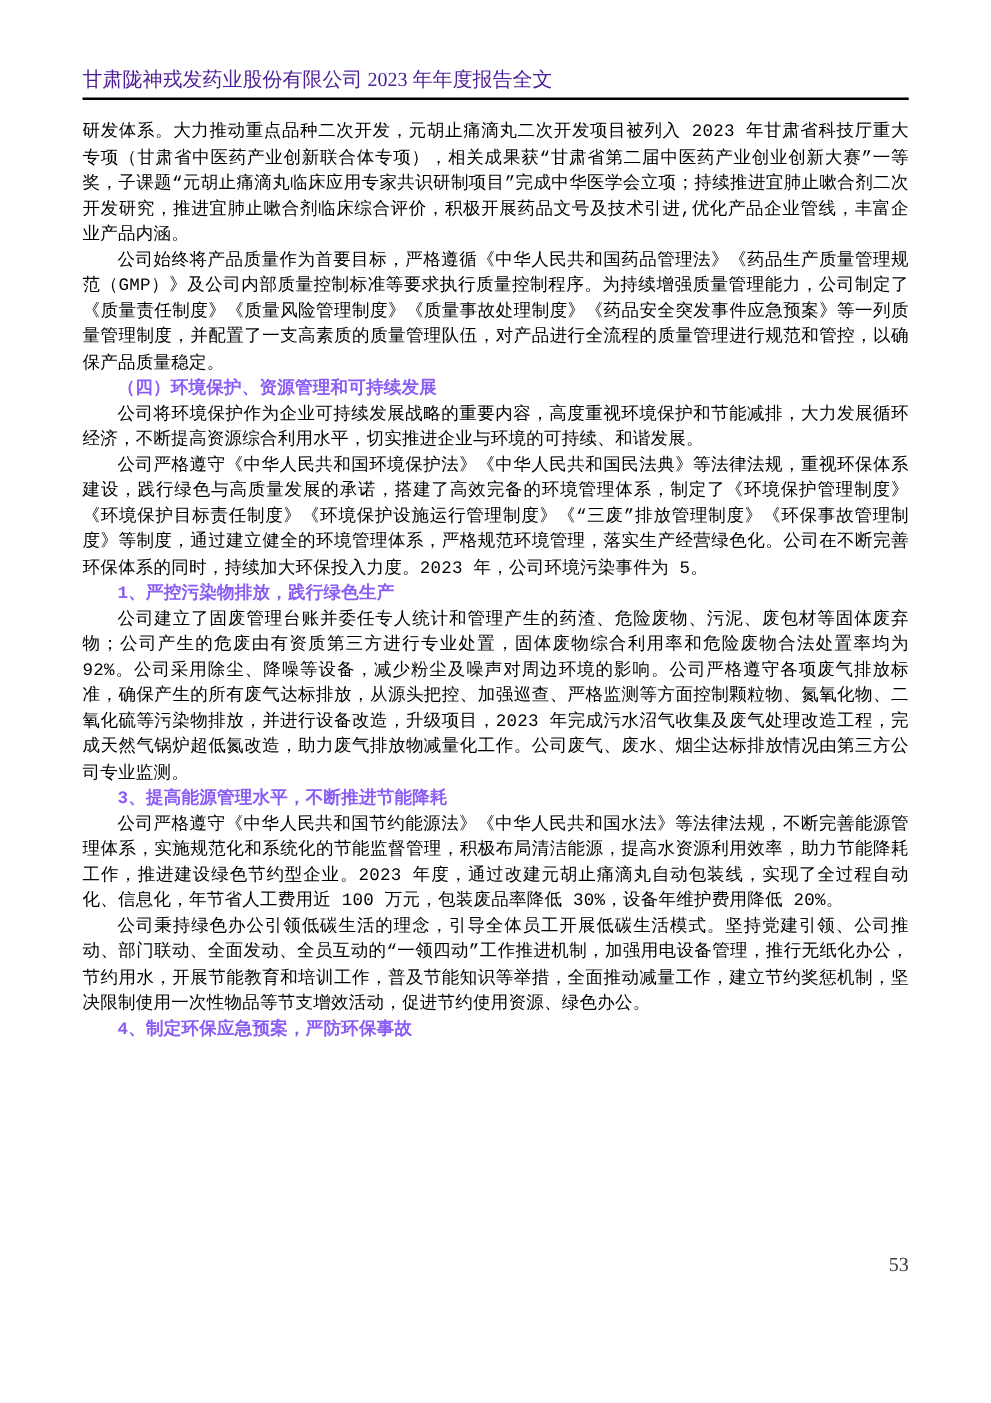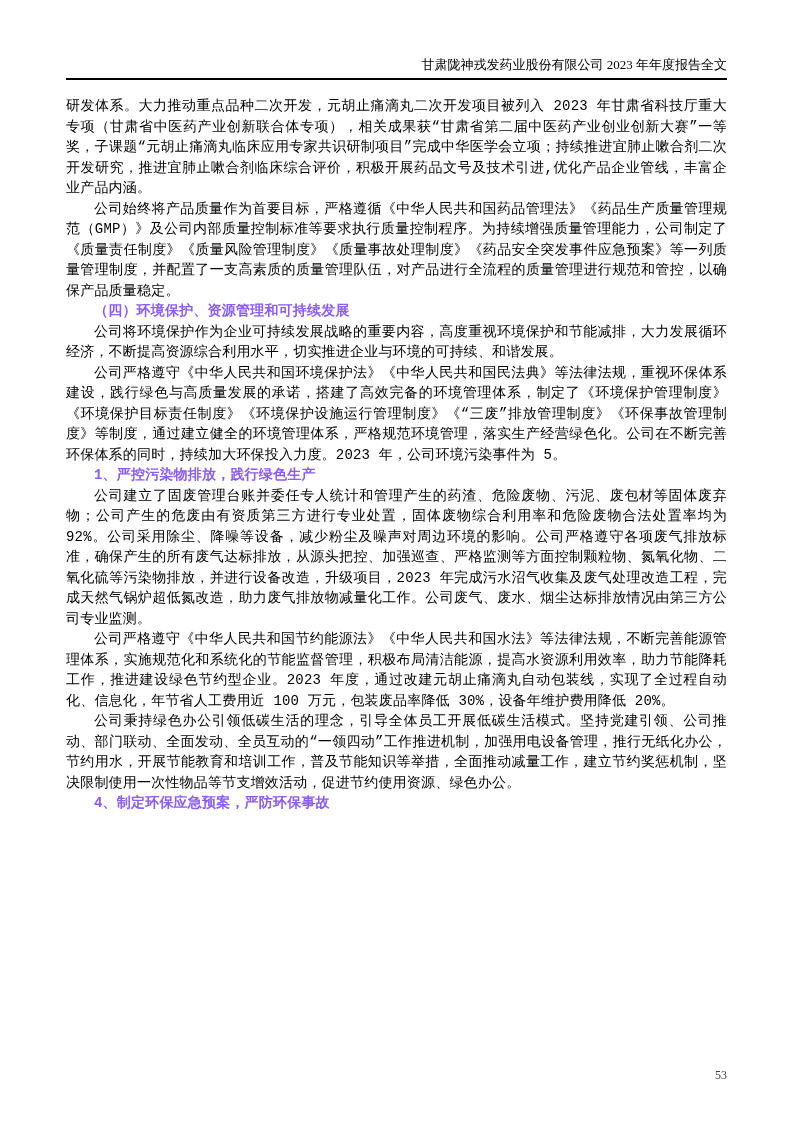--- a/index.html
+++ b/index.html
@@ -15,24 +15,24 @@
   .page {
     position: absolute;
     inset: 0;
     background: #ffffff;
   }
   .report-header {
     position: absolute;
     top: 57px;
     left: 66px;
     width: 661px;
-    text-align: right;
-    font-size: 13px;
+    text-align: left;
+    font-size: 16px;
     line-height: 16px;
-    color: #000000;
+    color: #4c1d95;
     white-space: nowrap;
   }
   .header-rule {
     position: absolute;
     top: 78px;
     left: 66px;
     width: 661px;
     height: 2px;
     background: #000000;
   }
@@ -50,40 +50,41 @@
   .doc-body p { margin: 0; padding: 0; font-family: Liberation Mono, monospace; }
   .para { text-indent: 2em; }
   .para.no-indent { text-indent: 0; }
   .heading {
     text-indent: 2em;
     font-weight: bold;
     color: #8b5cf6;
   }
   .page-number {
     position: absolute;
-    top: 1068px;
+    top: 1004px;
     left: 66px;
     width: 661px;
     text-align: right;
-    font-size: 12px;
+    font-size: 16px;
     color: #3c3c3c;
   }
 </style>
 </head>
 <body>
 
 <div class="page">
   <div class="report-header">甘肃陇神戎发药业股份有限公司 2023 年年度报告全文</div>
   <div class="header-rule"></div>
   <div class="doc-body" id="doc-body">
       <p class="para no-indent">研发体系。大力推动重点品种二次开发，元胡止痛滴丸二次开发项目被列入 2023 年甘肃省科技厅重大专项（甘肃省中医药产业创新联合体专项），相关成果获“甘肃省第二届中医药产业创业创新大赛”一等奖，子课题“元胡止痛滴丸临床应用专家共识研制项目”完成中华医学会立项；持续推进宜肺止嗽合剂二次开发研究，推进宜肺止嗽合剂临床综合评价，积极开展药品文号及技术引进,优化产品企业管线，丰富企业产品内涵。</p>
       <p class="para">公司始终将产品质量作为首要目标，严格遵循《中华人民共和国药品管理法》《药品生产质量管理规范（GMP）》及公司内部质量控制标准等要求执行质量控制程序。为持续增强质量管理能力，公司制定了《质量责任制度》《质量风险管理制度》《质量事故处理制度》《药品安全突发事件应急预案》等一列质量管理制度，并配置了一支高素质的质量管理队伍，对产品进行全流程的质量管理进行规范和管控，以确保产品质量稳定。</p>
       <p class="heading">（四）环境保护、资源管理和可持续发展</p>
       <p class="para">公司将环境保护作为企业可持续发展战略的重要内容，高度重视环境保护和节能减排，大力发展循环经济，不断提高资源综合利用水平，切实推进企业与环境的可持续、和谐发展。</p>
       <p class="para">公司严格遵守《中华人民共和国环境保护法》《中华人民共和国民法典》等法律法规，重视环保体系建设，践行绿色与高质量发展的承诺，搭建了高效完备的环境管理体系，制定了《环境保护管理制度》《环境保护目标责任制度》《环境保护设施运行管理制度》《“三废”排放管理制度》《环保事故管理制度》等制度，通过建立健全的环境管理体系，严格规范环境管理，落实生产经营绿色化。公司在不断完善环保体系的同时，持续加大环保投入力度。2023 年，公司环境污染事件为 5。</p>
       <p class="heading">1、严控污染物排放，践行绿色生产</p>
       <p class="para">公司建立了固废管理台账并委任专人统计和管理产生的药渣、危险废物、污泥、废包材等固体废弃物；公司产生的危废由有资质第三方进行专业处置，固体废物综合利用率和危险废物合法处置率均为 92%。公司采用除尘、降噪等设备，减少粉尘及噪声对周边环境的影响。公司严格遵守各项废气排放标准，确保产生的所有废气达标排放，从源头把控、加强巡查、严格监测等方面控制颗粒物、氮氧化物、二氧化硫等污染物排放，并进行设备改造，升级项目，2023 年完成污水沼气收集及废气处理改造工程，完成天然气锅炉超低氮改造，助力废气排放物减量化工作。公司废气、废水、烟尘达标排放情况由第三方公司专业监测。</p>
+      <p class="heading">3、提高能源管理水平，不断推进节能降耗</p>
       <p class="para">公司严格遵守《中华人民共和国节约能源法》《中华人民共和国水法》等法律法规，不断完善能源管理体系，实施规范化和系统化的节能监督管理，积极布局清洁能源，提高水资源利用效率，助力节能降耗工作，推进建设绿色节约型企业。2023 年度，通过改建元胡止痛滴丸自动包装线，实现了全过程自动化、信息化，年节省人工费用近 100 万元，包装废品率降低 30%，设备年维护费用降低 20%。</p>
       <p class="para">公司秉持绿色办公引领低碳生活的理念，引导全体员工开展低碳生活模式。坚持党建引领、公司推动、部门联动、全面发动、全员互动的“一领四动”工作推进机制，加强用电设备管理，推行无纸化办公，节约用水，开展节能教育和培训工作，普及节能知识等举措，全面推动减量工作，建立节约奖惩机制，坚决限制使用一次性物品等节支增效活动，促进节约使用资源、绿色办公。</p>
       <p class="heading">4、制定环保应急预案，严防环保事故</p>
     </div>
   <div class="page-number">53</div>
 </div>
 
 </body></html>

